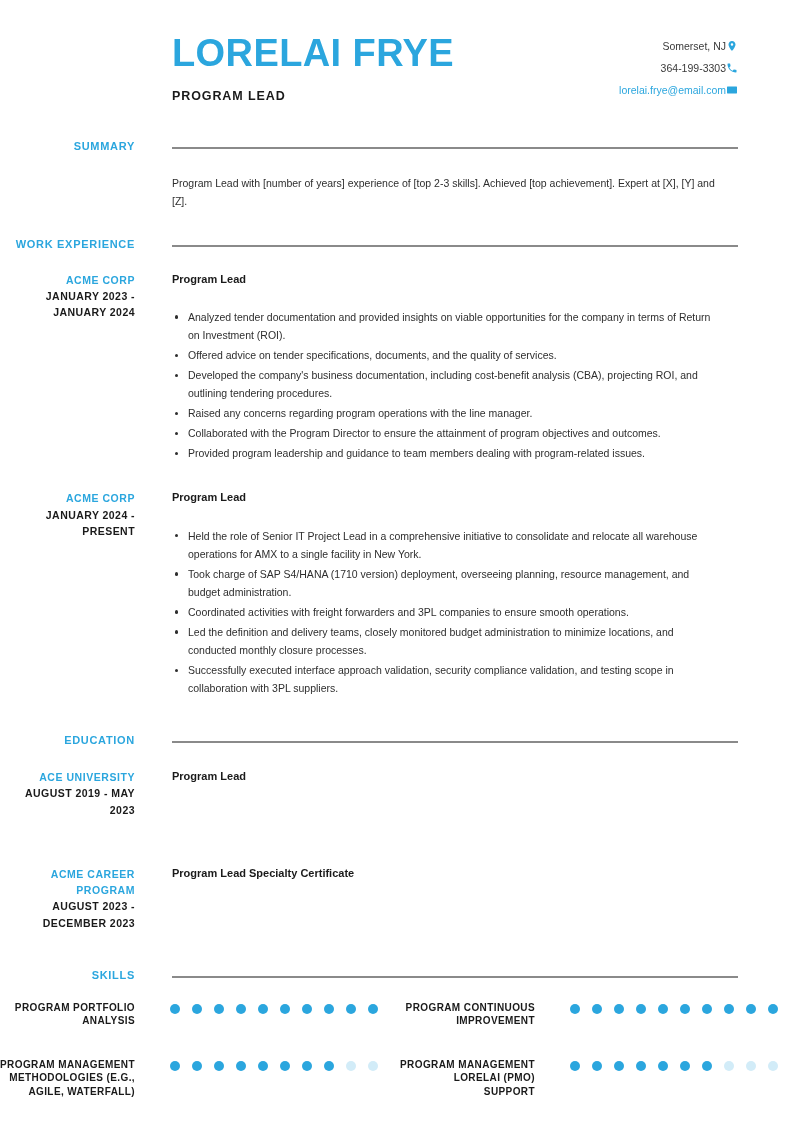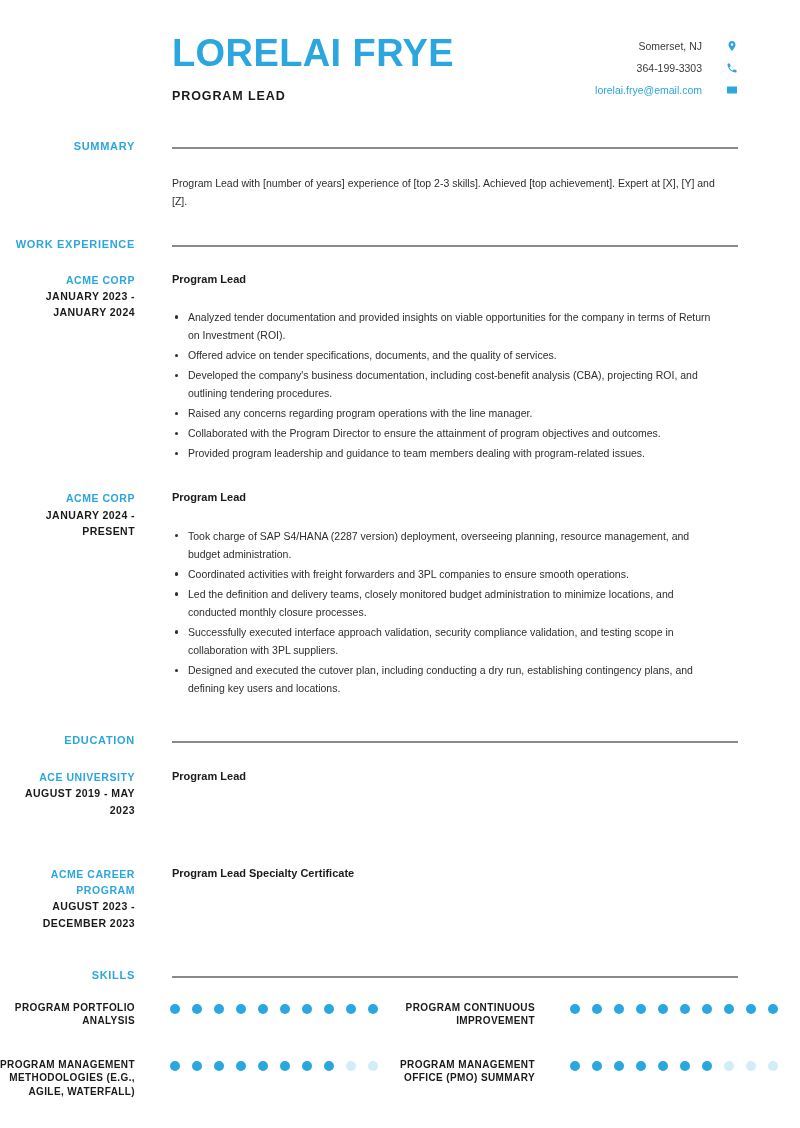--- a/index.html
+++ b/index.html
@@ -70,21 +70,21 @@
   .header-right {
     flex: 0 0 auto;
     padding-right: 62px;
     padding-top: 6px;
     text-align: right;
   }
   .contact-line {
     display: flex;
     justify-content: flex-end;
     align-items: center;
-    gap: 24px;
+    gap: 0;
     margin-bottom: 10px;
     font-size: 10.5px;
     color: #3a3a3a;
     white-space: nowrap;
   }
   .contact-line.link .contact-text { color: #2BA6DE; }
   .contact-icon {
     width: 12px;
     height: 12px;
     display: inline-flex;
@@ -300,25 +300,25 @@
     </div>
 
     <div class="row entry" style="margin-top:26px;">
       <div class="col-left">
         <div class="entry-org">ACME CORP</div>
         <div class="entry-dates">JANUARY 2024 - PRESENT</div>
       </div>
       <div class="col-right">
         <div class="entry-role">Program Lead</div>
         <ul class="bullets">
-          <li>Took charge of SAP S4/HANA (2287 version) deployment, overseeing planning, resource management, and budget administration.</li>
+          <li>Held the role of Senior IT Project Lead in a comprehensive initiative to consolidate and relocate all warehouse operations for AMX to a single facility in New York.</li>
+          <li>Took charge of SAP S4/HANA (1710 version) deployment, overseeing planning, resource management, and budget administration.</li>
           <li>Coordinated activities with freight forwarders and 3PL companies to ensure smooth operations.</li>
           <li>Led the definition and delivery teams, closely monitored budget administration to minimize locations, and conducted monthly closure processes.</li>
           <li>Successfully executed interface approach validation, security compliance validation, and testing scope in collaboration with 3PL suppliers.</li>
-          <li>Designed and executed the cutover plan, including conducting a dry run, establishing contingency plans, and defining key users and locations.</li>
         </ul>
       </div>
     </div>
   </div>
 
   <div class="section" style="margin-top:34px;">
     <div class="section-head">
       <div class="section-title">EDUCATION</div>
       <div class="rule-wrap">
         <div class="rule"></div>
@@ -400,21 +400,21 @@
               <span class="dot on"></span>
               <span class="dot on"></span>
               <span class="dot on"></span>
               <span class="dot on"></span>
               <span class="dot on"></span>
               <span class="dot on"></span>
               <span class="dot on"></span>
             </div>
         </div>
         <div class="skill-item">
-          <div class="skill-label">PROGRAM MANAGEMENT OFFICE (PMO) SUMMARY</div>
+          <div class="skill-label">PROGRAM MANAGEMENT LORELAI (PMO) SUPPORT</div>
           <div class="skill-dots">
               <span class="dot on"></span>
               <span class="dot on"></span>
               <span class="dot on"></span>
               <span class="dot on"></span>
               <span class="dot on"></span>
               <span class="dot on"></span>
               <span class="dot on"></span>
               <span class="dot off"></span>
               <span class="dot off"></span>

